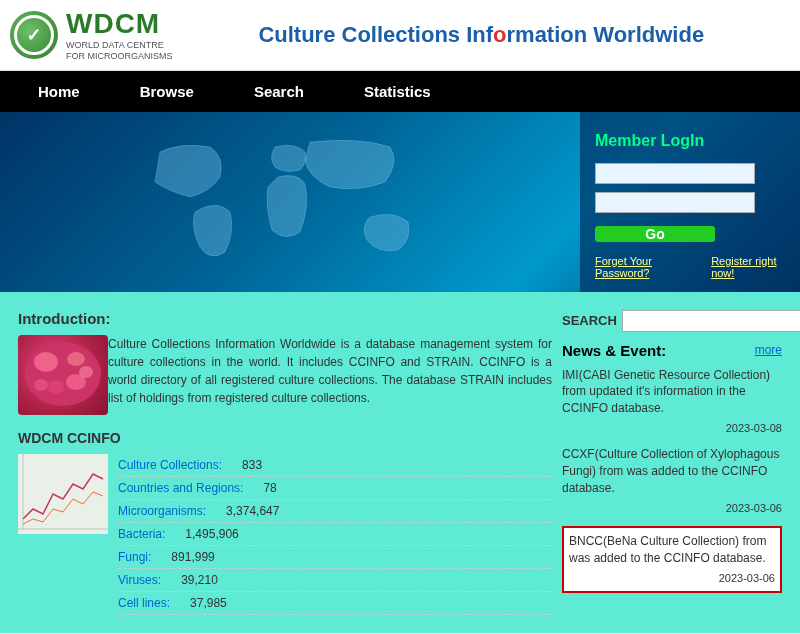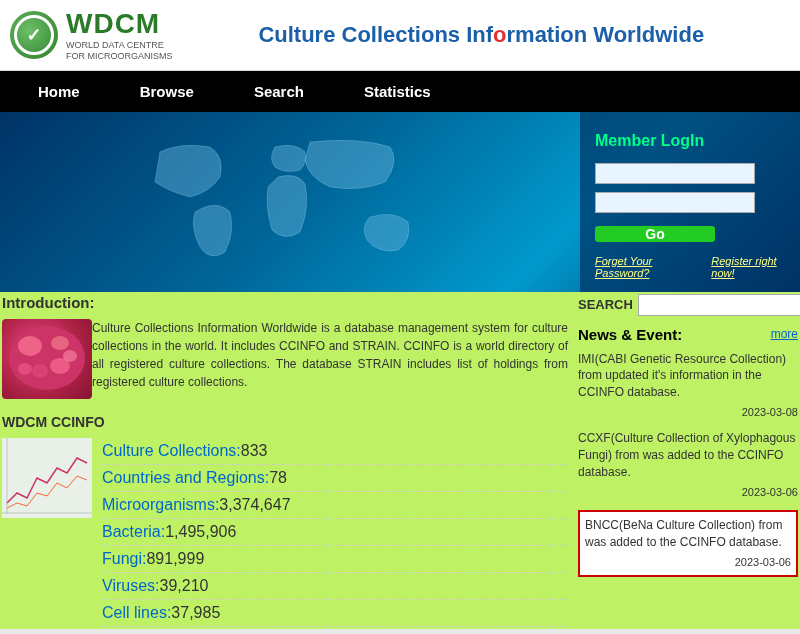--- a/index.html
+++ b/index.html
@@ -22,39 +22,39 @@
     .nav-item { color: #fff; font-weight: bold; padding: 12px 30px; cursor: pointer; font-size: 15px; }
 
     
     #hero { position: relative; height: 180px; background: linear-gradient(135deg, #003366 0%, #006699 40%, #0099cc 70%, #003366 100%); overflow: hidden; display: flex; }
     .hero-map { flex: 1; display: flex; align-items: center; justify-content: center; }
 
     .hero-login { width: 220px; background: rgba(0,50,100,0.7); display: flex; flex-direction: column; align-items: flex-start; padding: 20px 15px; gap: 8px; }
     .login-title { color: #00ff88; font-size: 16px; font-weight: bold; margin-bottom: 5px; }
     .login-input { width: 160px; height: 22px; background: #e8f4ff; border: 1px solid #aaa; padding: 2px 5px; }
     .login-go-btn { width: 120px; height: 26px; background: #22cc22; border: none; color: #fff; font-weight: bold; font-size: 14px; cursor: pointer; border-radius: 3px; margin-top: 5px; }
-    .login-links { display: flex; gap: 24px; margin-top: 5px; font-style: italic; }
+    .login-links { display: flex; gap: 24px; margin-top: 5px; }
     .login-link { color: #ffff88; font-size: 11px; text-decoration: underline; cursor: pointer; }
 
     
-    #main { display: flex; background: #bef264; padding: 2px; gap: 10px; }
+    #main { display: flex; background: #5eead4; padding: 18px; gap: 10px; }
     #left-panel { flex: 1; }
     #right-panel { width: 220px; }
 
     
     .section-title { font-size: 15px; font-weight: bold; color: #333; margin-bottom: 8px; }
     .intro-block { display: flex; margin-bottom: 15px; }
     .intro-image { width: 90px; height: 80px; background: radial-gradient(circle at 40% 40%, #ff9999 0%, #cc3366 30%, #aa2244 60%, #881133 100%); border-radius: 4px; flex-shrink: 0; display: flex; align-items: center; justify-content: center; overflow: hidden; }
     .intro-text { font-size: 12px; color: #333; line-height: 1.5; text-align: justify; }
 
     
     .wdcm-title { font-size: 14px; font-weight: bold; color: #333; margin-bottom: 8px; }
     .chart-stats-block { display: flex; gap: 10px; }
     .stats-list { flex: 1; }
-    .stat-item { display: flex; align-items: flex-end; padding: 4px 0; border-bottom: 1px dashed #ccc; font-size: 16px; }
+    .stat-item { display: flex; align-items: flex-end; padding: 4px 0; border-bottom: 1px dashed #ccc; font-size: 12px; gap: 20px; }
     .stat-label { color: #0066cc; }
     .stat-value { color: #333; }
 
     
     .search-bar { display: flex; align-items: center; gap: 5px; margin-bottom: 10px; }
     .search-label { font-weight: bold; font-size: 13px; color: #333; }
     .search-field { flex: 1; height: 22px; border: 1px solid #aaa; padding: 2px 5px; }
 
     .news-header { display: flex; justify-content: space-between; align-items: center; margin-bottom: 8px; }
     .news-title { font-weight: bold; font-size: 15px; }

